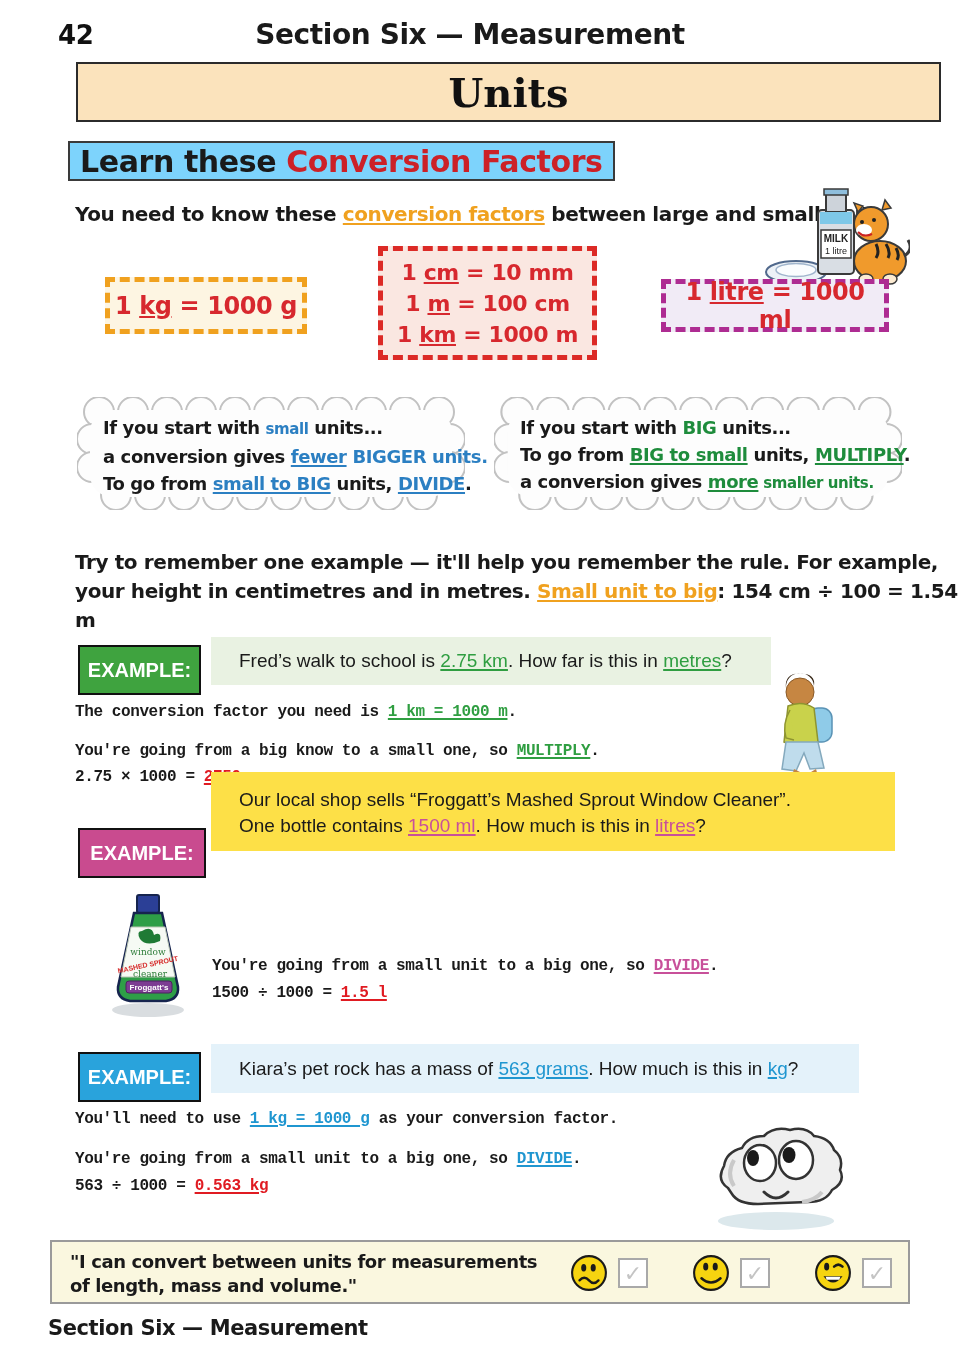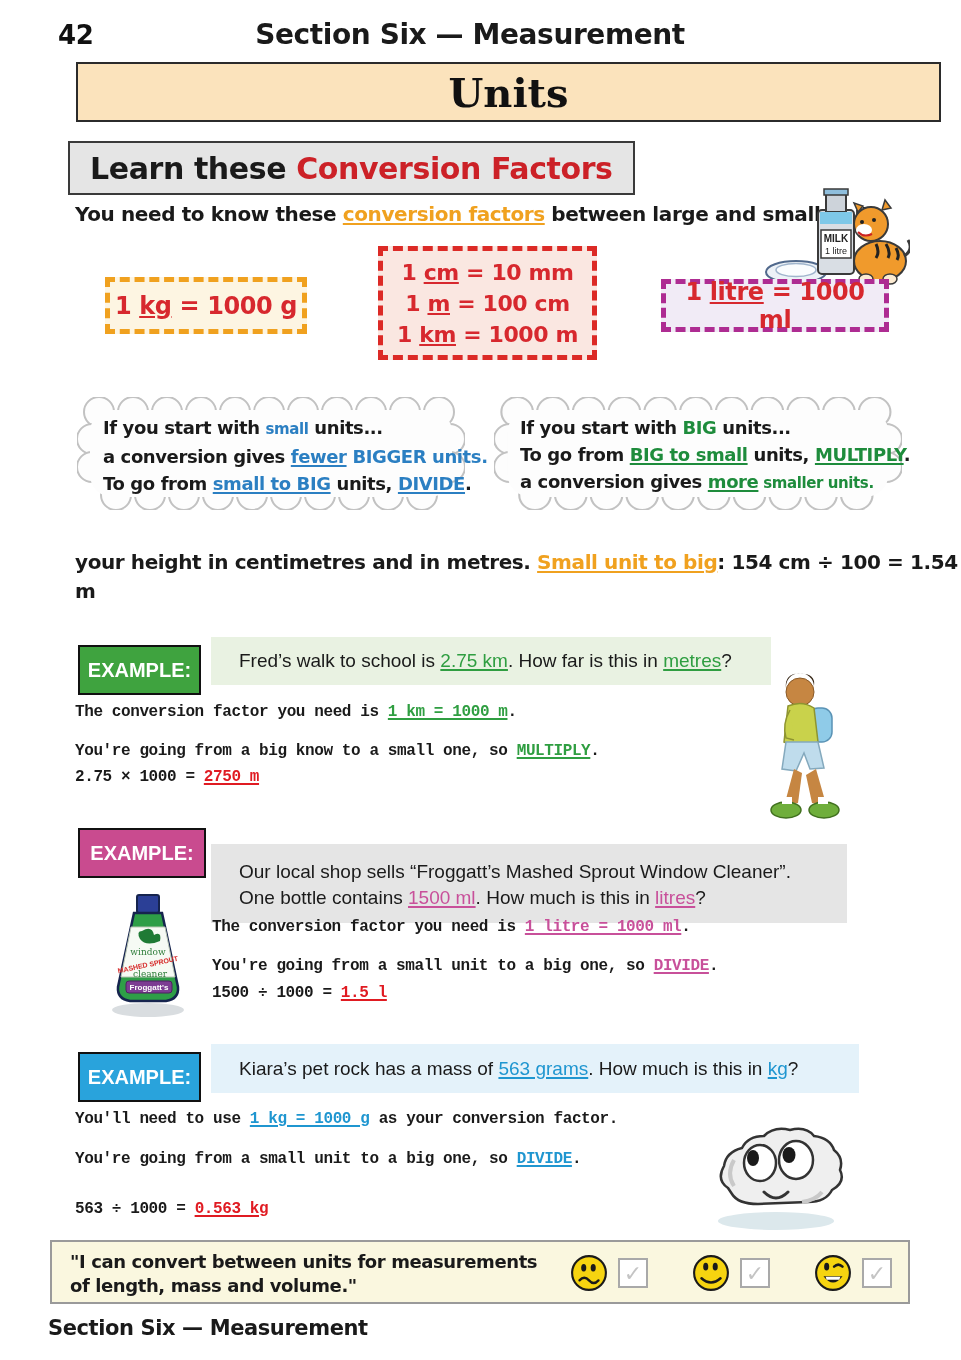--- a/index.html
+++ b/index.html
@@ -15,22 +15,22 @@
   .page-number { left:58px; top:20px; font-size:26px; font-weight:bold; color:#111; }
   .header-title { left:160px; top:18px; width:620px; text-align:center; font-size:28px; }
   .units-banner {
     left:48px; top:62px; width:865px; height:60px; background:#FBE3BC;
     border:2px solid #2b2b2b; display:flex; align-items:center; justify-content:center;margin-left:28px;
   }
   .units-banner .t { font-family:"DejaVu Serif", serif; font-weight:bold; font-size:40px; color:#111; }
 
   
   .learn-box {
-    left:68px; top:141px; height:54px; background:#e5e5e5; border:2px solid #3a3a3a;
-    display:inline-flex; align-items:center; padding:0 20px; font-size:30px; white-space:nowrap;
+    left:68px; top:141px; height:40px; background:#7dd3fc; border:2px solid #3a3a3a;
+    display:inline-flex; align-items:center; padding:0 10px; font-size:30px; white-space:nowrap;
   }
   .learn-box .red { color:#CC2127; margin-left:10px; }
 
   .intro-line { left:75px; top:202px; font-size:20px; }
 
   
   .factor { color:#D7282E; font-weight:bold; text-align:center; }
   .factor .unit { text-decoration:underline; text-decoration-thickness:2px; text-underline-offset:2px; }
   .kg-box { left:105px; top:277px; width:202px; height:57px; background:#FDF5E2;
     border:5px dashed #F0A11F; display:flex; align-items:center; justify-content:center; font-size:24px; }
@@ -200,20 +200,21 @@
       <rect x="13" y="13" width="362" height="87" rx="22" fill="#FDFDFD"></rect>
     </svg>
     <div class="txt comic">
       <div><span>If you start with </span><span class="c-green">BIG</span><span> units...</span></div>
       <div><span>To go from </span><span class="c-green u">BIG to small</span><span> units, </span><span class="c-green u">MULTIPLY</span><span>.</span></div>
       <div><span>a conversion gives </span><span class="c-green u">more</span><span class="c-green smtxt"> smaller units.</span></div>
     </div>
   </div>
 
   <div class="abs remember comic">
+    <div>Try to remember one example — it'll help you remember the rule.  For example,</div>
     <div><span>your height in centimetres and in metres.  </span><span class="c-orange u">Small unit to big</span><span>: 154 cm ÷ 100 = 1.54 m</span></div>
   </div>
 
   <div class="abs ex-badge" style="left:78px; top:645px; width:123px; background:#3FA33F;">EXAMPLE:</div>
   <div class="abs ex-q" style="left:211px; top:637px; width:560px; height:48px; background:#E9F2E2; display:flex; align-items:center; padding-left:28px;">
     <span><span>Fred’s walk to school is </span><span class="g u">2.75 km</span><span>.  How far is this in </span><span class="g u">metres</span><span>?</span></span>
   </div>
   <div class="abs ex-line comic" style="left:75px; top:703px;">
     <span>The conversion factor you need is </span><span class="g u">1 km = 1000 m</span><span>.</span>
   </div>
@@ -233,59 +234,56 @@
     <path d="M34 72 l32 0 l6 26 l-14 1 l-6 -16 l-8 18 l-14 -2 z" fill="#BFDCEC" stroke="#84a9bd" stroke-width="1.5"></path>
     <path d="M42 99 l-8 30 l4 6 l8 -2 l4 -30 z" fill="#C68642"></path>
     <path d="M64 99 l8 28 l-2 8 l-10 -2 l-6 -28 z" fill="#C68642"></path>
     <ellipse cx="34" cy="140" rx="15" ry="8" fill="#6FAE3B" stroke="#41701f" stroke-width="1.5"></ellipse>
     <ellipse cx="72" cy="140" rx="15" ry="8" fill="#6FAE3B" stroke="#41701f" stroke-width="1.5"></ellipse>
     <rect x="30" y="127" width="10" height="7" fill="#fff"></rect>
     <rect x="66" y="127" width="10" height="7" fill="#fff"></rect>
   </svg>
 
   <div class="abs ex-badge" style="left:78px; top:828px; width:128px; background:#C94B8F;">EXAMPLE:</div>
-  <div class="abs ex-q" style="left:211px; top:844px; width:636px; height:79px; background:#e5e5e5; padding:15px 0 0 28px; line-height:26px;">
+  <div class="abs ex-q" style="left:211px; top:772px; width:684px; height:79px; background:#fde047; padding:15px 0 0 28px; line-height:26px;">
     <div>Our local shop sells “Froggatt’s Mashed Sprout Window Cleaner”.</div>
     <div><span>One bottle contains </span><span class="p u">1500 ml</span><span>.  How much is this in </span><span class="p u">litres</span><span>?</span></div>
   </div>
 
   <svg class="abs" style="left:98px; top:893px;" width="98" height="126" viewBox="0 0 98 126">
     <ellipse cx="50" cy="117" rx="36" ry="7" fill="#D9DDE0"></ellipse>
     <rect x="39" y="2" width="22" height="18" rx="2" fill="#2B3F96" stroke="#16244E" stroke-width="2"></rect>
     <path d="M36 20 l28 0 l16 74 q1 12 -12 14 l-36 0 q-13 -2 -12 -14 z" fill="#2E9E47" stroke="#16244E" stroke-width="2.5"></path>
     <path d="M33 34 l34 0 l10 50 l-54 0 z" fill="#F6FAF4" stroke="#b9c5b4" stroke-width="1"></path>
     <path d="M44 38 q10 -6 12 4 q8 -4 6 6 q-14 6 -20 -2 q-4 -8 2 -8 z" fill="#1F7A35"></path>
     <text x="50" y="62" text-anchor="middle" font-family="DejaVu Serif, serif" font-size="9" fill="#2E7D3A">window</text>
     <text x="52" y="84" text-anchor="middle" font-family="DejaVu Serif, serif" font-size="9" fill="#2E7D3A">cleaner</text>
     <text x="50" y="74" text-anchor="middle" font-family="Liberation Sans, sans-serif" font-size="7" font-weight="bold" fill="#D62A2A" transform="rotate(-12 50 72)">MASHED SPROUT</text>
     <rect x="28" y="88" width="46" height="12" rx="3" fill="#7C3C92" stroke="#4d2060" stroke-width="1"></rect>
     <text x="51" y="97" text-anchor="middle" font-family="Liberation Sans, sans-serif" font-size="8" font-weight="bold" fill="#ffffff">Froggatt's</text>
   </svg>
 
-  <div class="abs ex-line comic" style="left:212px; top:918px;">
-    <span>The conversion factor you need is </span><span class="p u">1 litre = 1000 ml</span><span>.</span>
-  </div>
   <div class="abs ex-line comic" style="left:212px; top:957px;">
     <span>You're going from a small unit to a big one, so </span><span class="p u">DIVIDE</span><span>.</span>
   </div>
   <div class="abs ex-line comic" style="left:212px; top:984px;">
     <span>1500 ÷ 1000 = </span><span class="res u">1.5 l</span>
   </div>
 
   <div class="abs ex-badge" style="left:78px; top:1052px; width:123px; background:#29A3DC;">EXAMPLE:</div>
   <div class="abs ex-q" style="left:211px; top:1044px; width:648px; height:49px; background:#E4F2FA; display:flex; align-items:center; padding-left:28px;">
     <span><span>Kiara’s pet rock has a mass of </span><span class="b u">563 grams</span><span>.  How much is this in </span><span class="b u">kg</span><span>?</span></span>
   </div>
   <div class="abs ex-line comic" style="left:75px; top:1110px;">
     <span>You'll need to use </span><span class="b u">1 kg = 1000 g</span><span> as your conversion factor.</span>
   </div>
   <div class="abs ex-line comic" style="left:75px; top:1150px;">
     <span>You're going from a small unit to a big one, so </span><span class="b u">DIVIDE</span><span>.</span>
   </div>
-  <div class="abs ex-line comic" style="left:75px; top:1177px;margin-top:23px;">
+  <div class="abs ex-line comic" style="left:75px; top:1177px;">
     <span>563 ÷ 1000 = </span><span class="res u">0.563 kg</span>
   </div>
 
   <svg class="abs" style="left:698px; top:1118px;" width="155" height="115" viewBox="0 0 155 115">
     <ellipse cx="78" cy="103" rx="58" ry="9" fill="#DCE8EC"></ellipse>
     <path d="M30 70 q-12 -8 -4 -22 q2 -14 18 -18 q6 -12 22 -12 q10 -10 26 -6 q16 -4 24 6 q16 2 20 14 q10 8 6 20 q6 12 -8 20 q-6 12 -24 12 l-50 2 q-20 0 -26 -10 z" fill="#EFEFEF" stroke="#333" stroke-width="2.5"></path>
     <path d="M36 42 q-8 14 0 26" stroke="#C9C9C9" stroke-width="4" fill="none"></path>
     <path d="M104 84 q14 -2 20 -10" stroke="#C9C9C9" stroke-width="4" fill="none"></path>
     <ellipse cx="62" cy="45" rx="16" ry="18" fill="#fff" stroke="#333" stroke-width="2.5"></ellipse>
     <ellipse cx="98" cy="42" rx="17" ry="19" fill="#fff" stroke="#333" stroke-width="2.5"></ellipse>

